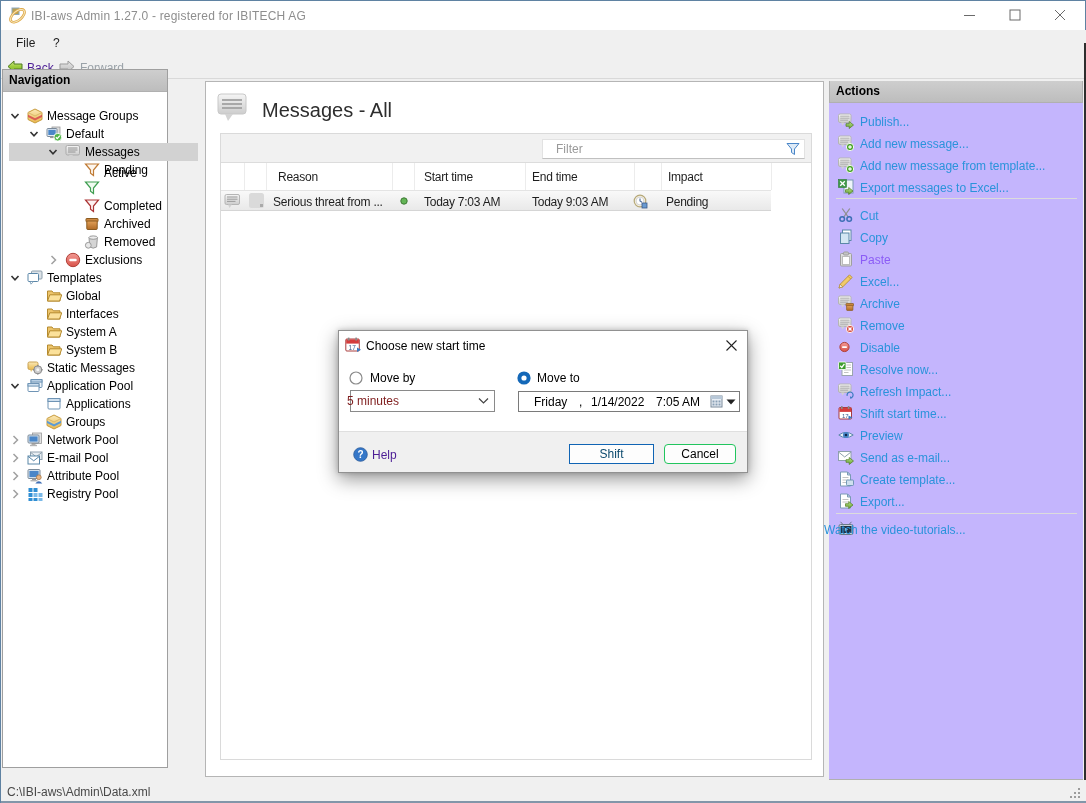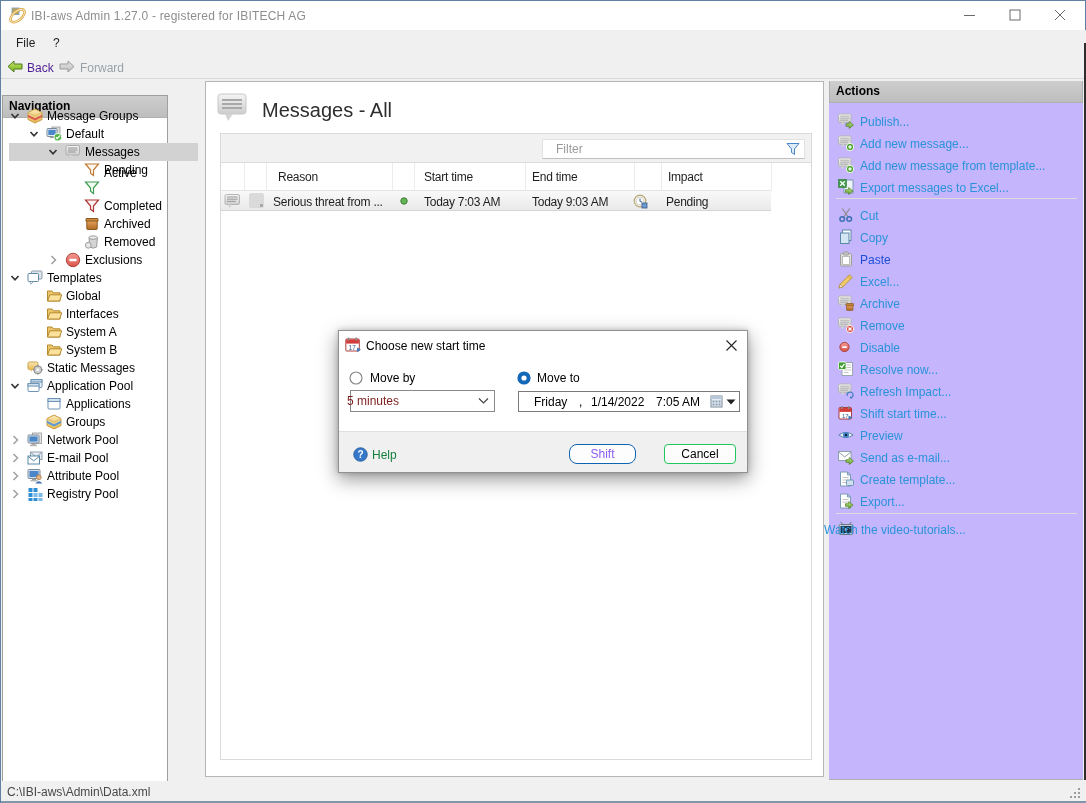--- a/index.html
+++ b/index.html
@@ -3,21 +3,21 @@
 <meta charset="utf-8">
 <style>
 *{margin:0;padding:0;box-sizing:border-box}
 html,body{width:1086px;height:803px;overflow:hidden}
 body{font-family:"Liberation Sans",sans-serif;font-size:12px;color:#1e1e1e;background:#f0f0f0;position:relative}
 .abs{position:absolute}
 #titlebar{left:0;top:0;width:1086px;height:30px;background:#fff;border-top:1px solid #5f82a2;border-left:1px solid #5f82a2;border-right:1px solid #5f82a2}
 #title-text{left:31px;top:9px;color:#8e8e8e;font-size:12px;letter-spacing:0.2px}
 #menubar{left:1px;top:30px;width:1084px;height:24px;background:#f0f0f0}
 #toolbar{left:1px;top:54px;width:1084px;height:25px;background:#f0f0f0;border-bottom:1px solid #d9d9d9}
-#navpanel{left:2px;top:95px;width:166px;height:699px;background:#fff;border:1px solid #9f9f9f}
+#navpanel{left:2px;top:69px;width:166px;height:699px;background:#fff;border:1px solid #9f9f9f}
 .panelhdr{height:22px;background:linear-gradient(#cecece,#bdbdbd);border-bottom:1px solid #b0b0b0;font-weight:bold;color:#000;padding-left:6px;line-height:21px;font-size:12px}
 #midpanel{left:205px;top:81px;width:619px;height:696px;background:#fff;border:1px solid #b5b5b5}
 #actpanel{left:829px;top:81px;width:254px;height:699px;background:#c4b5fd;border-bottom:1px solid #b0b0b0}
 #statusbar{left:1px;top:781px;width:940px;height:20px;background:#f0f0f0}
 #statusbar .txt{position:absolute;left:6px;top:4px;color:#494949}
 #winborder-bottom{left:0;top:801px;width:1086px;height:2px;background:#8296a9}
 #winborder-left{left:0;top:0;width:1px;height:803px;background:#5f82a2}
 #rightstrip{left:1084px;top:43px;width:2px;height:737px;background:#2e2e2e}
 .treerow{position:absolute;height:18px;line-height:18px;white-space:nowrap;color:#000}
 .chev{position:absolute;top:4px}
@@ -436,21 +436,21 @@
 <svg class="aicon" style="top:229px" viewBox="0 0 16 16">
       <rect x="4.5" y="1" width="8.5" height="10.5" fill="#fff" stroke="#5b87a8"></rect>
       <rect x="2.5" y="4" width="8.5" height="10.5" fill="#d4e6f3" stroke="#5b87a8"></rect>
     </svg>
 <div class="alink" style="left:860px;top:230px">Copy</div>
 <svg class="aicon" style="top:251px" viewBox="0 0 16 16">
       <rect x="2.5" y="2.5" width="11" height="12.5" rx="1" fill="#dcdcdc" stroke="#9f9f9f"></rect>
       <rect x="5.5" y="1" width="5" height="3" rx="1" fill="#c3c3c3" stroke="#9f9f9f"></rect>
       <rect x="4.5" y="5.5" width="7" height="8" fill="#fff" stroke="#bcbcbc"></rect>
     </svg>
-<div class="alink" style="left:860px;top:252px;color:#1d4ed8">Paste</div>
+<div class="alink" style="left:860px;top:252px;color:#8b5cf6">Paste</div>
 <svg class="aicon" style="top:273px" viewBox="0 0 16 16">
       <path d="M1 15 L2.2 11.2 L11.5 1.8 L14.2 4.5 L4.8 13.8 Z" fill="#f2cb68" stroke="#b08a30" stroke-width="0.8"></path>
       <path d="M1 15 L2.2 11.2 L4.8 13.8 Z" fill="#ececec" stroke="#b08a30" stroke-width="0.7"></path>
       <path d="M10 3.3 L12.7 6" stroke="#b08a30" stroke-width="0.7"></path>
     </svg>
 <div class="alink" style="left:860px;top:274px">Excel...</div>
 <svg class="aicon" style="top:295px" viewBox="0 0 16 16">
       <use href="#sbub"></use>
       <rect x="8" y="8.5" width="7.5" height="2.4" rx="0.4" fill="#cd8840" stroke="#8a5a20" stroke-width="0.7"></rect>
       <rect x="8.6" y="10.4" width="6.3" height="5" rx="0.6" fill="url(#archg)" stroke="#8a5a20" stroke-width="0.7"></rect>
@@ -611,16 +611,16 @@
 <svg class="abs" style="left:387px;top:68px" width="10" height="6" viewBox="0 0 10 6">
       <path d="M0.5 0.5 L9.5 0.5 L5 5.5 Z" fill="#222"></path>
     </svg>
 
 <div class="abs" style="left:0px;top:100px;width:408px;height:41px;background:#f0f0f0;border-top:1px solid #dfdfdf"></div>
 <svg class="abs" style="left:14px;top:116px" width="15" height="15" viewBox="0 0 15 15">
       <circle cx="7.5" cy="7.5" r="6.8" fill="#3577c8" stroke="#2a5a9a" stroke-width="0.8"></circle>
       <circle cx="7.5" cy="7.5" r="6.8" fill="none"></circle>
       <text x="4.6" y="11" font-size="10" font-weight="bold" fill="#fff" font-family="Liberation Sans">?</text>
     </svg>
-<div class="abs" style="left:33px;top:117px;color:#15803d">Help</div>
-<div class="btn" style="left:230px;top:113px;width:67px;border:1.5px solid #1064b4;border-radius:8px;color:#8b5cf6">Shift</div>
+<div class="abs" style="left:33px;top:117px;color:#4c1d95">Help</div>
+<div class="btn" style="left:230px;top:113px;width:85px;border:1.5px solid #1064b4;border-radius:0;color:#0c4a6e">Shift</div>
 <div class="btn" style="left:325px;top:113px;width:72px;border-radius:4px;color:#000">Cancel</div>
 </div>
 
 </body></html>

